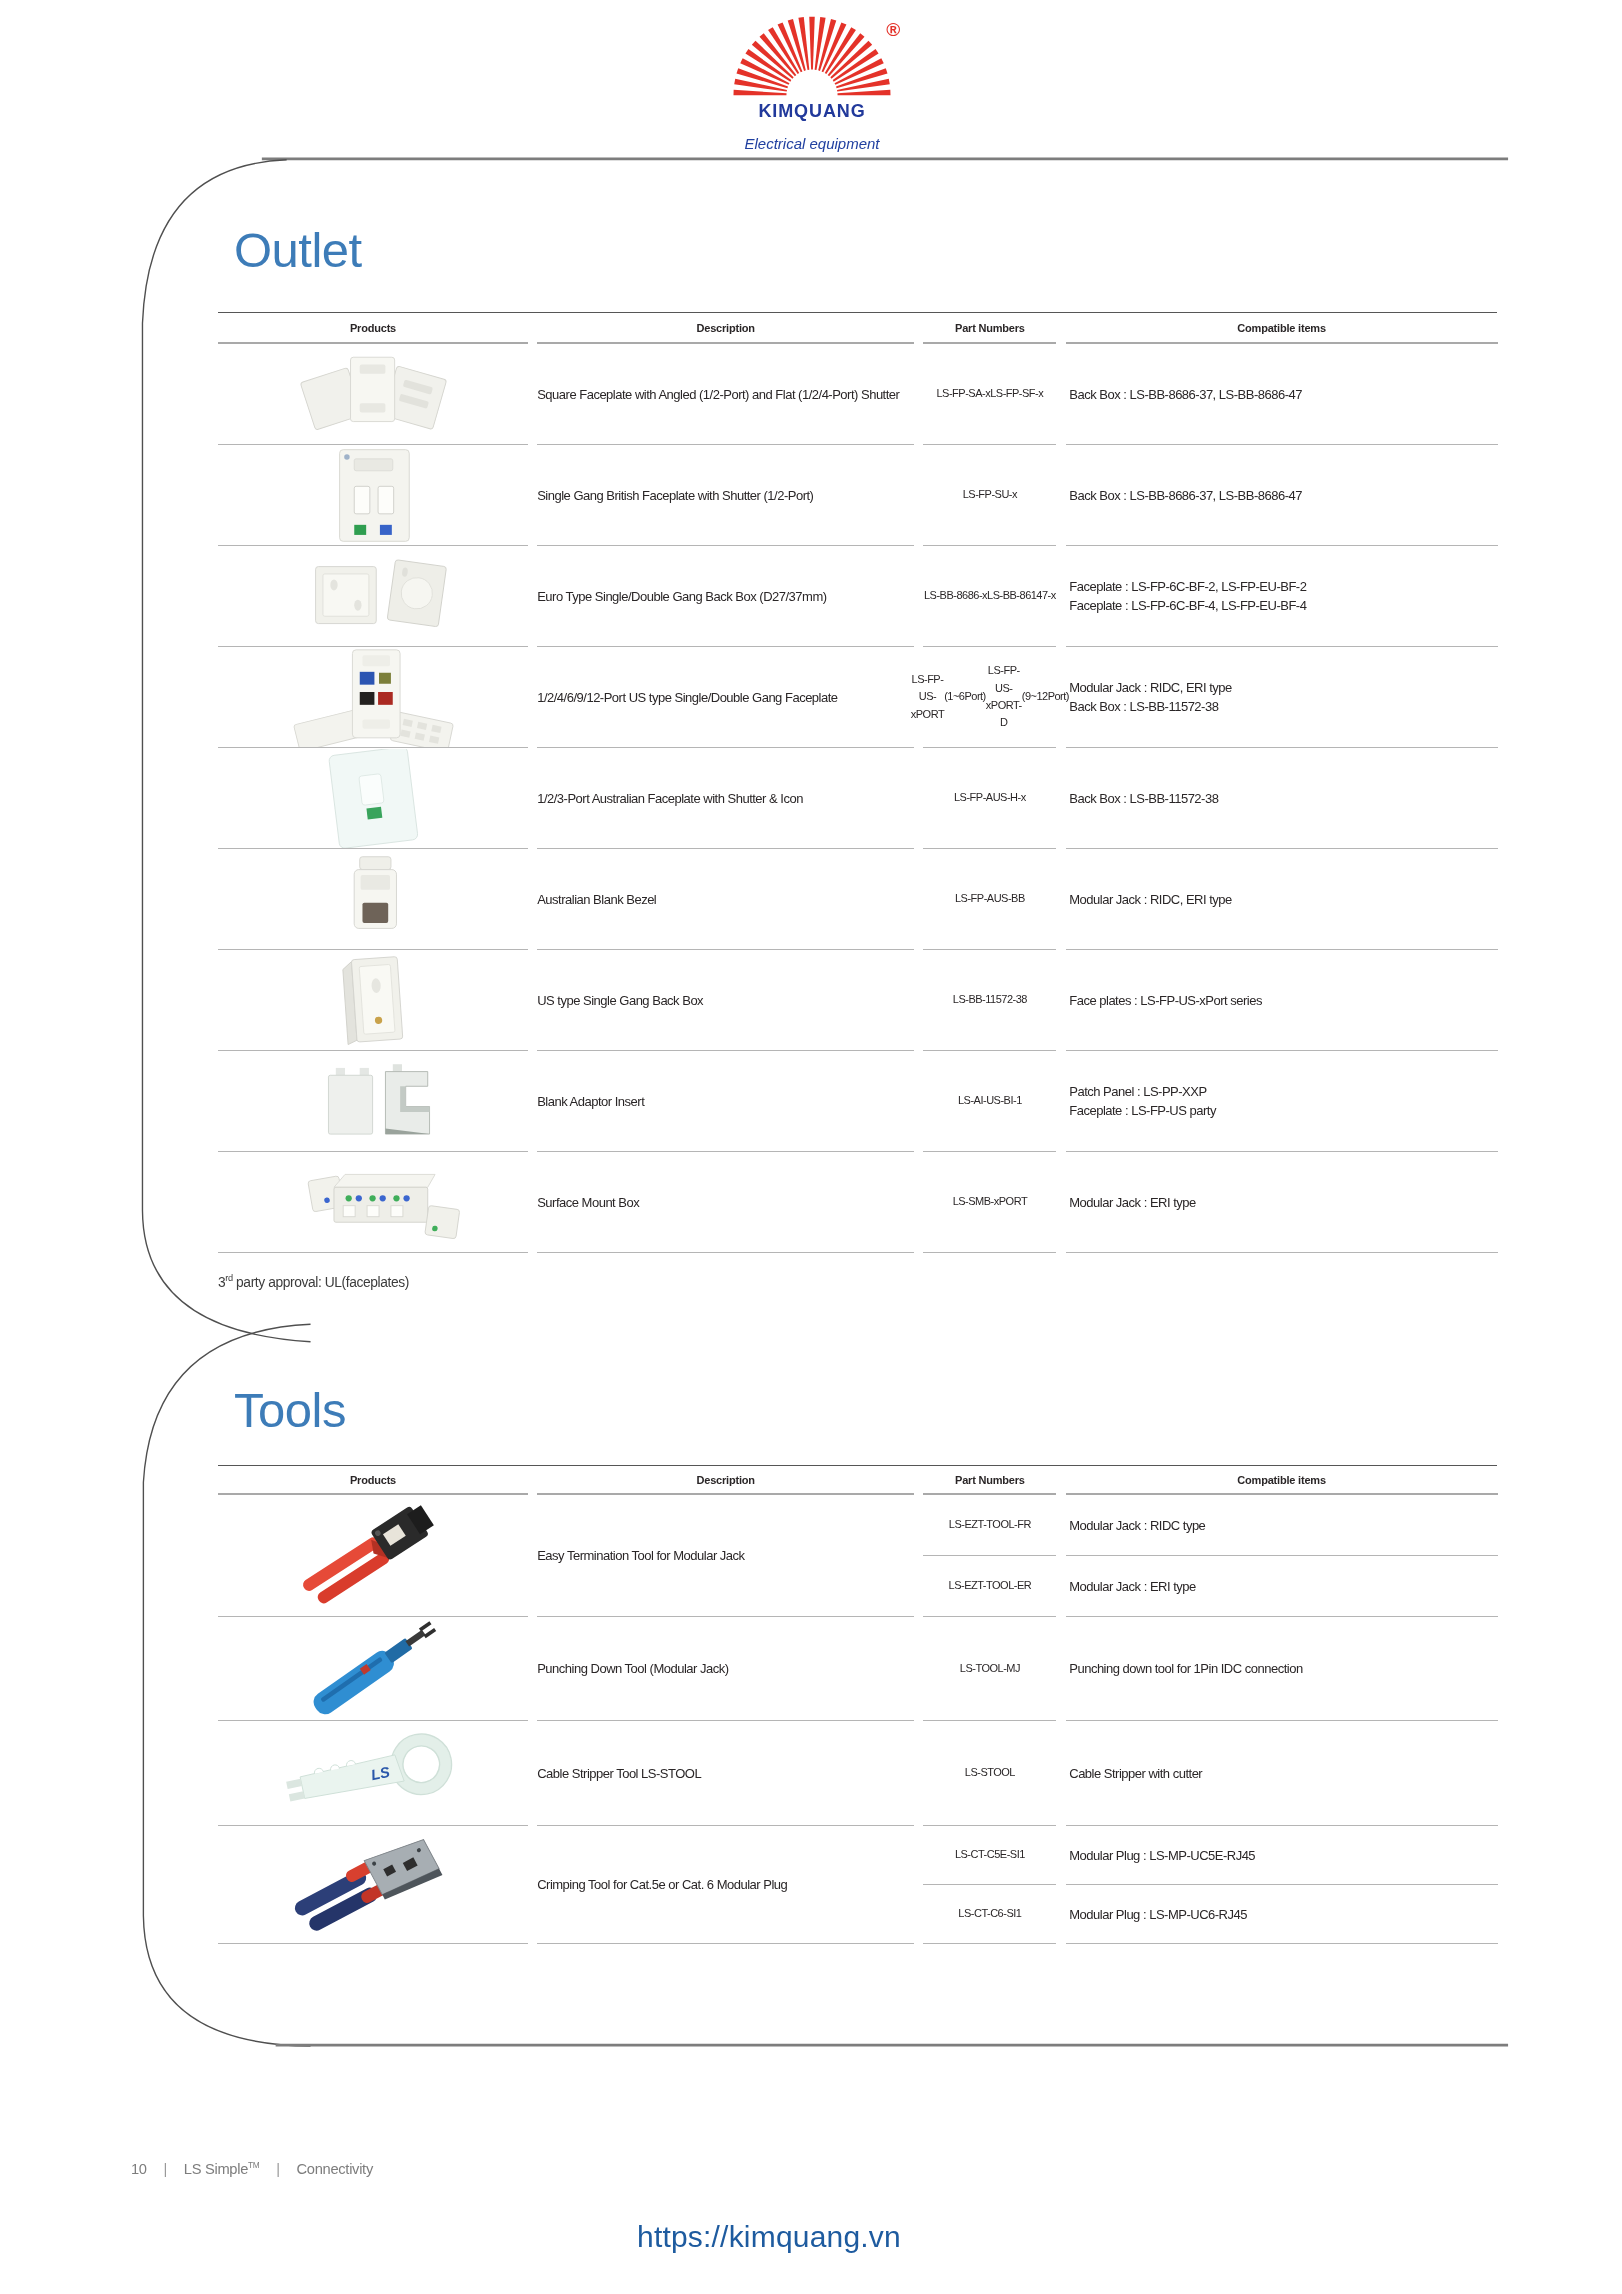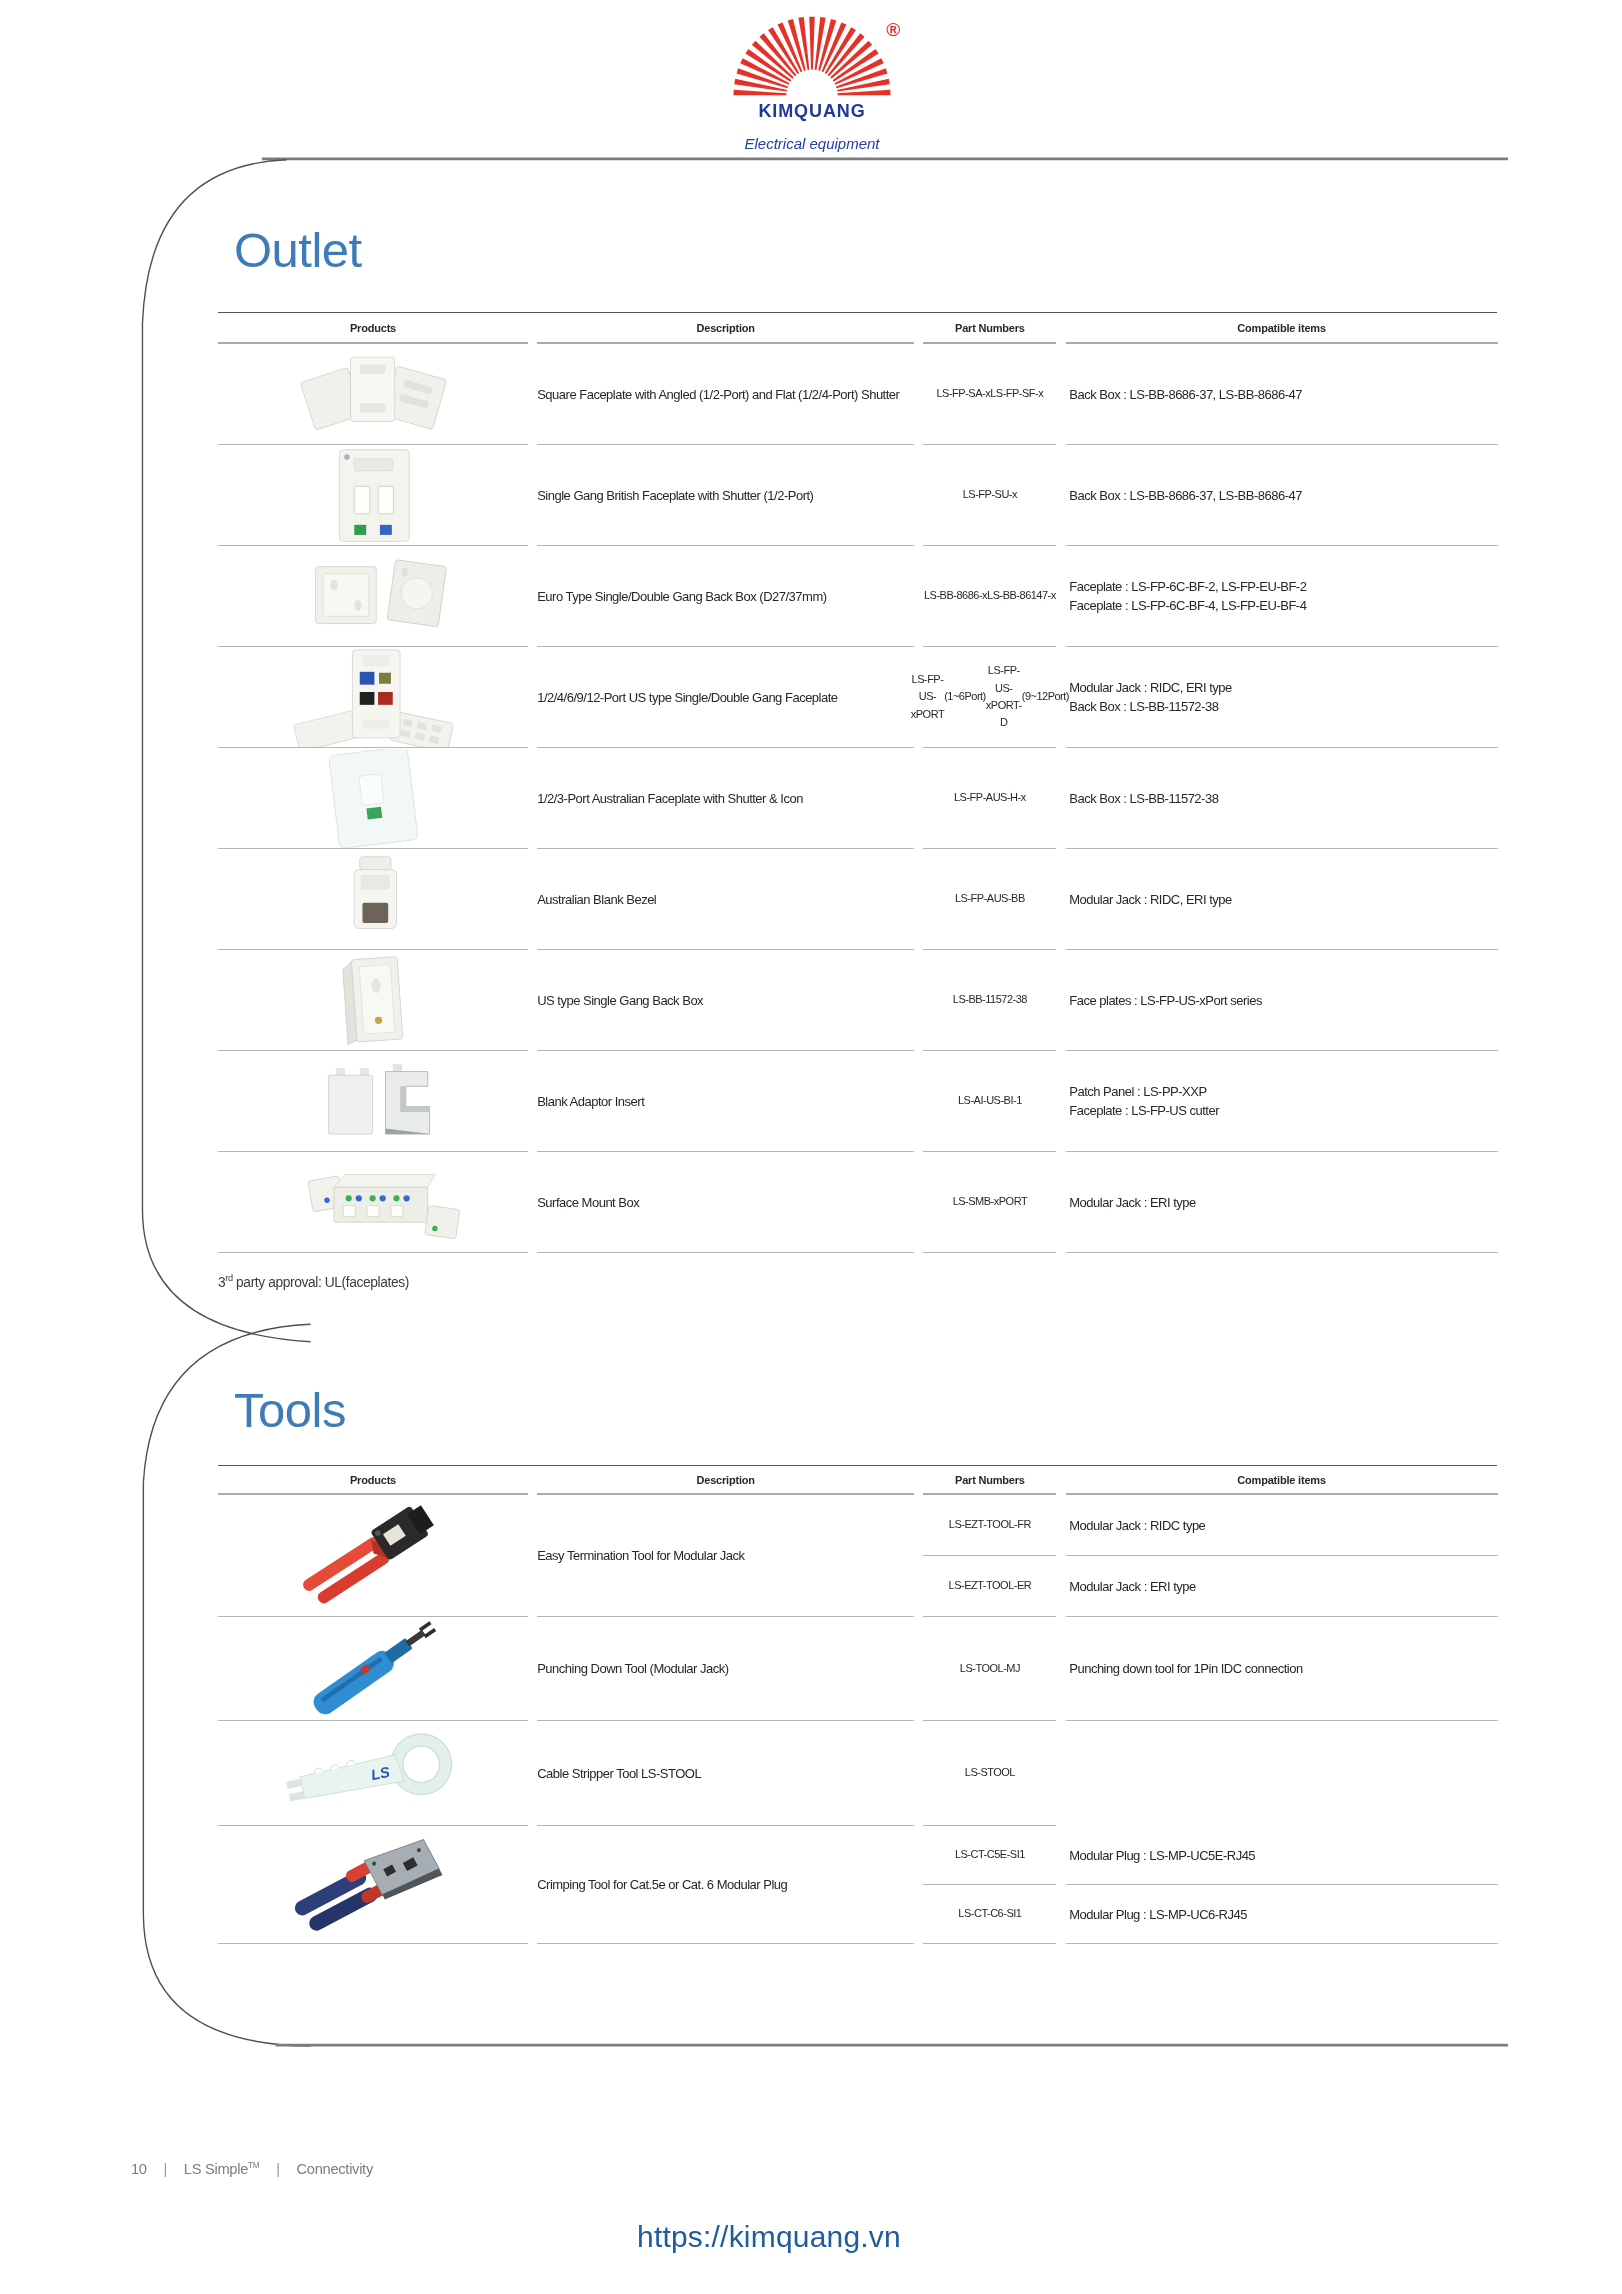--- a/index.html
+++ b/index.html
@@ -282,21 +282,21 @@
           <path d="M140 36 L140 58 L166 58 L166 64 L134 64 L134 36 Z" fill="#c3cac5"></path>
           <path d="M118 82 L166 88 L118 88 Z" fill="#9aa39c"></path>
         </svg>
       </div>
       <div class="c-desc">Blank Adaptor Insert</div>
       <div class="c-part">
         <div>LS-AI-US-BI-1</div>
       </div>
       <div class="c-comp">
         <div>Patch Panel : LS-PP-XXP</div>
-        <div>Faceplate : LS-FP-US cutter</div>
+        <div>Faceplate : LS-FP-US party</div>
       </div>
     </div>
 
     <div class="row">
       <div class="c-prod">
         <svg class="pimg" width="193" height="96" viewBox="0 0 210 104">
           <g transform="rotate(-10 54 42)">
               <rect x="36" y="26" width="34" height="34" rx="3" fill="#f2f2ec" stroke="#d6d6d0"></rect>
               <circle cx="53" cy="50" r="3" fill="#3b66cf"></circle>
             </g>
@@ -408,20 +408,23 @@
             <path d="M52 42 a5 5 0 0 1 10 0 M70 42 a5 5 0 0 1 10 0 M88 41 a5 5 0 0 1 10 0" fill="#ffffff" stroke="#cfe0d8"></path>
             <rect x="20" y="44" width="16" height="8" fill="#dbe6e0"></rect>
             <rect x="20" y="58" width="16" height="8" fill="#dbe6e0"></rect>
             <text x="112" y="62" font-size="16" font-weight="bold" font-style="italic" fill="#2b58aa" font-family="Liberation Sans, sans-serif">LS</text>
           </g>
         </svg>
       </div>
       <div class="c-desc">Cable Stripper Tool LS-STOOL</div>
       <div class="c-part">
           <div>LS-STOOL</div>
+        </div>
+      <div class="c-comp">
+          <div>Cable Stripper with cutter</div>
         </div>
     </div>
 
     <div class="trow" style="height:118px">
       <div class="c-prod rowspan">
         <svg class="pimg" width="202" height="110" viewBox="0 0 220 120">
           <g transform="rotate(-28 110 60)">
             <rect x="22" y="38" width="86" height="16" rx="8" fill="#2c3f78"></rect>
             <rect x="28" y="60" width="82" height="16" rx="8" fill="#253569"></rect>
             <rect x="88" y="34" width="36" height="13" rx="6" fill="#d8402f"></rect>

